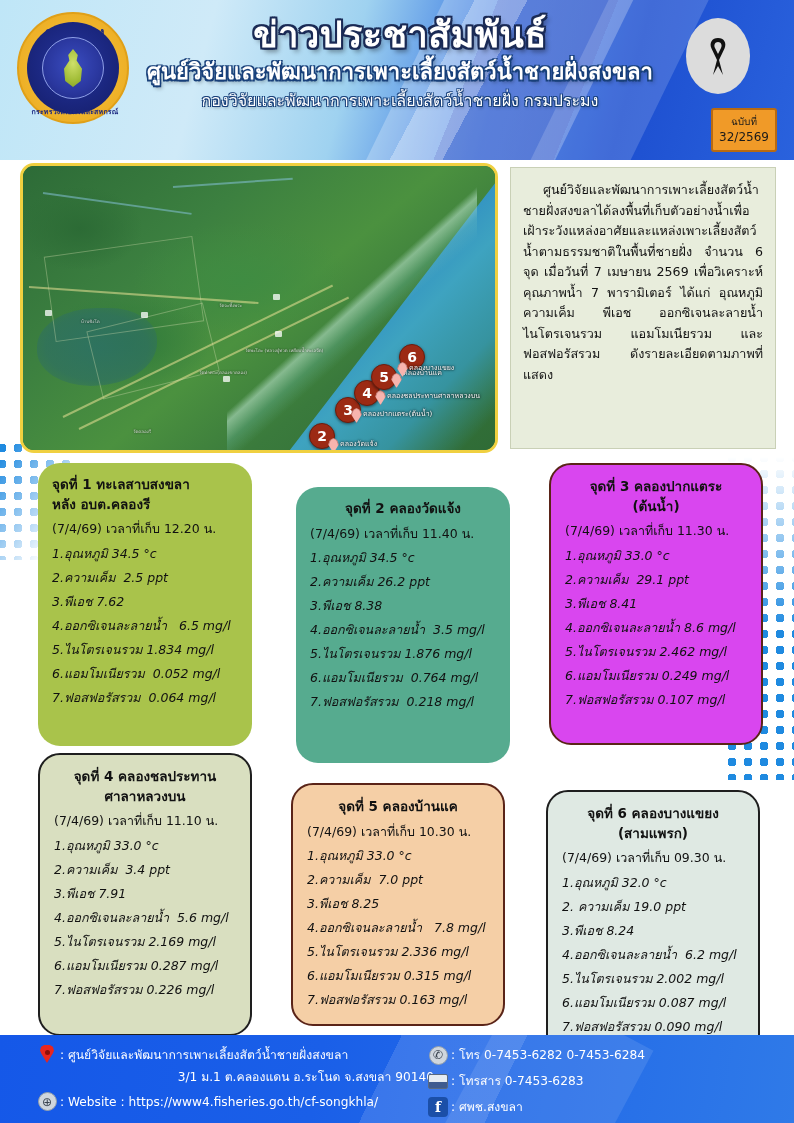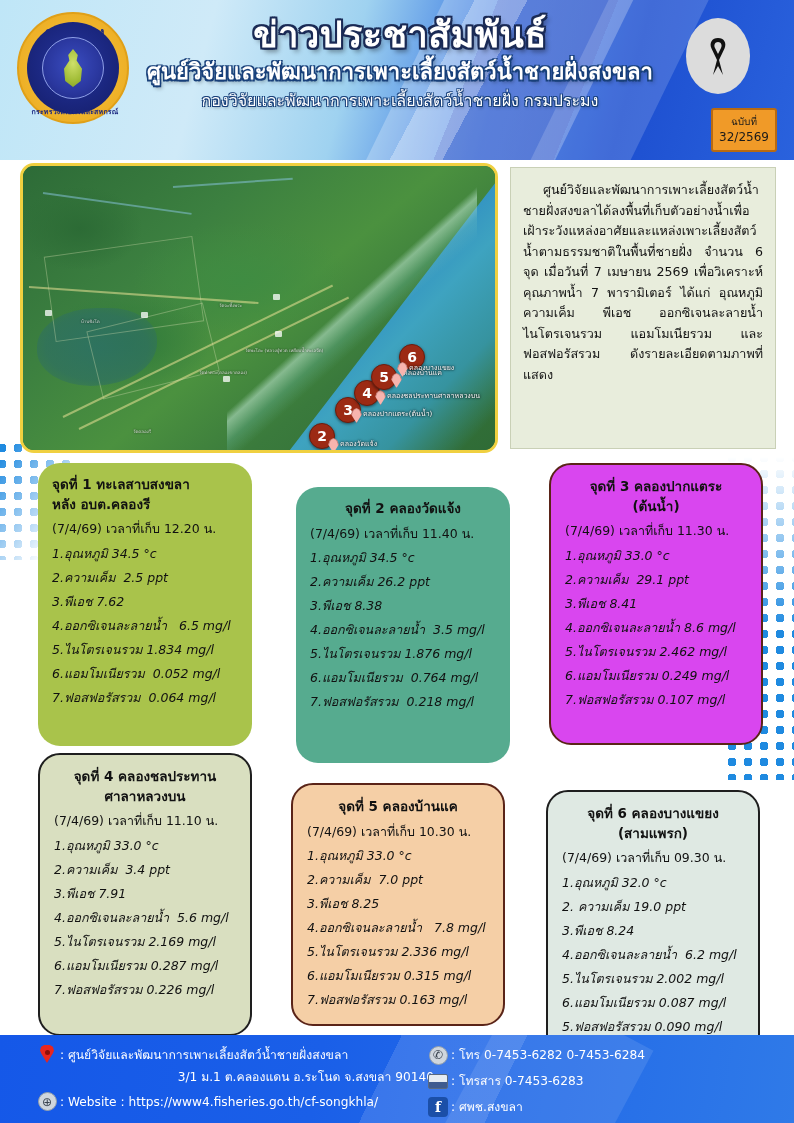--- a/index.html
+++ b/index.html
@@ -521,21 +521,21 @@
     <div class="card-title">จุดที่ 6 คลองบางแขยง
 (สามแพรก)</div>
     <div class="card-time">(7/4/69) เวลาที่เก็บ 09.30 น.</div>
     <ul class="card-list">
       <li>1.อุณหภูมิ 32.0 °c</li>
       <li>2. ความเค็ม 19.0 ppt</li>
       <li>3.พีเอช 8.24</li>
       <li>4.ออกซิเจนละลายน้ำ  6.2 mg/l</li>
       <li>5.ไนโตรเจนรวม 2.002 mg/l</li>
       <li>6.แอมโมเนียรวม 0.087 mg/l</li>
-      <li>5.ฟอสฟอรัสรวม 0.090 mg/l</li>
+      <li>7.ฟอสฟอรัสรวม 0.090 mg/l</li>
     </ul>
   </div>
 
   <div class="footer">
     <div class="ftr-diag"></div>
 
     <div class="ftr-col ftr-left">
       <div class="ftr-row">
         <span class="ftr-icon">
             <span class="pin-icon"></span>

